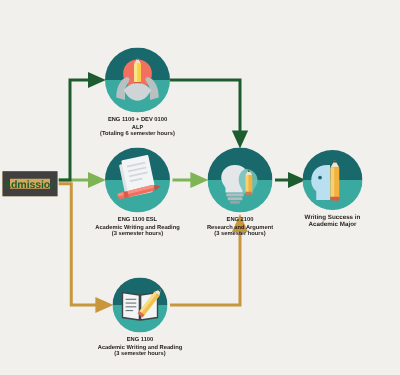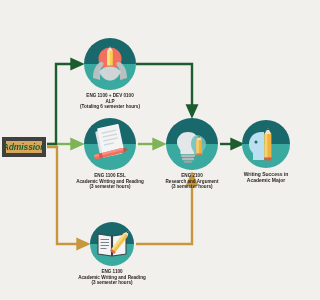--- a/index.html
+++ b/index.html
@@ -12,24 +12,23 @@
   }
   #canvas{position:absolute;inset:0;width:300px;height:300px;}
   .svg-layer{position:absolute;left:0;top:0;width:300px;height:300px;}
 
   
   .admission-box{
     position:absolute;
     left:2px; top:137px;
     width:44px; height:20px;
     background:#d6a85c;
-    border:4px solid #404040;
+    border:6px solid #404040;
     display:flex;align-items:center;justify-content:center;
     box-sizing:border-box;
-    font-style:italic;
   }
   .admission-box span{
     font-size:8.5px;
     font-weight:bold;
     color:#1d5c2e;
     letter-spacing:-0.1px;
     white-space:nowrap;
   }
 
   

